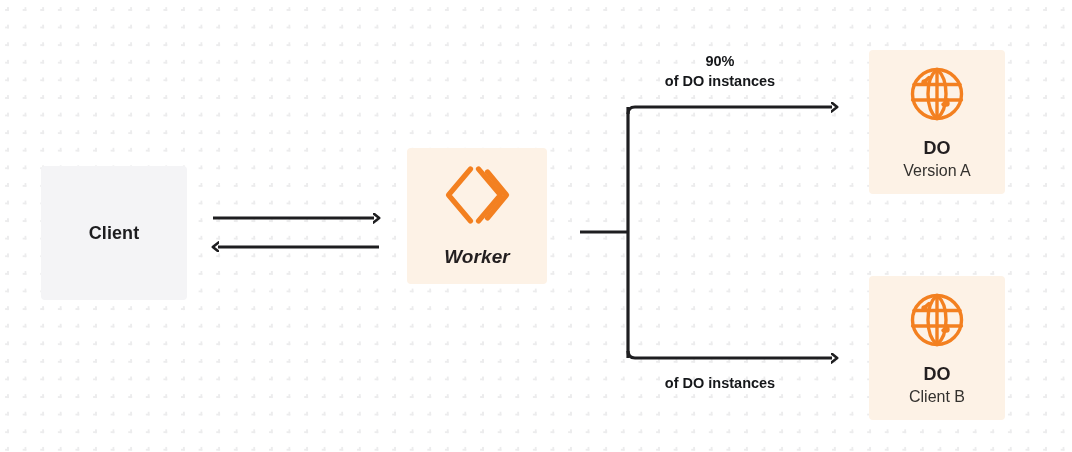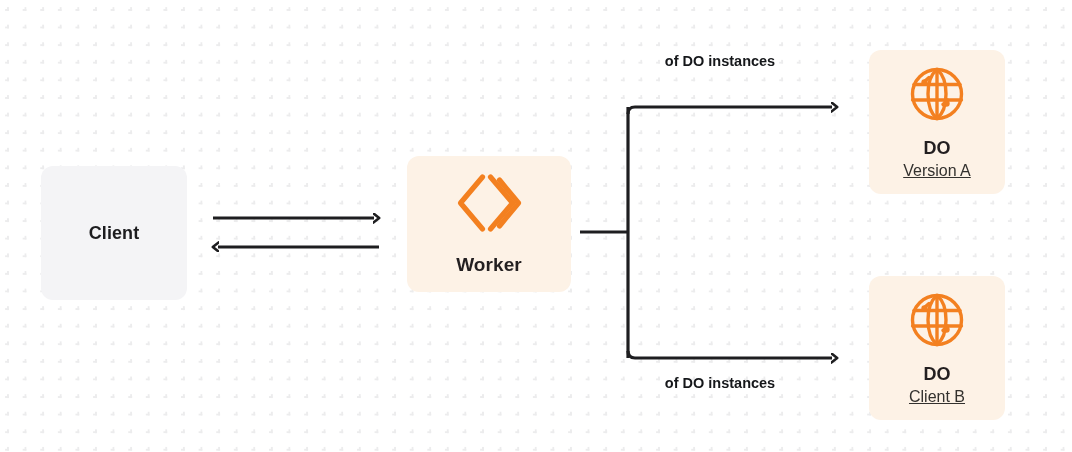--- a/index.html
+++ b/index.html
@@ -27,21 +27,21 @@
     inset: 0;
     background-image:
       linear-gradient(to right, #ffffff 0px, #ffffff 13.6px, transparent 13.6px),
       linear-gradient(to bottom, #ffffff 0px, #ffffff 13.6px, transparent 13.6px);
     background-size: 17.6px 17.6px;
     background-position: 9px 11px;
     pointer-events: none;
   }
   .node {
     position: absolute;
-    border-radius: 12px;
+    border-radius: 4px;
     display: flex;
     flex-direction: column;
     align-items: center;
     justify-content: center;
     box-sizing: border-box;
   }
   .node-client {
     left: 41px;
     top: 166px;
     width: 146px;
@@ -49,24 +49,25 @@
     background: #f4f4f6;
   }
   .node-client .node-title {
     font-size: 18px;
     font-weight: 700;
     color: #1d1d1f;
     letter-spacing: 0.1px;
   }
   .node-worker {
     left: 407px;
-    top: 156px;
-    width: 164px;
+    top: 148px;
+    width: 140px;
     height: 136px;
     background: #fdf2e6;
+    font-style: italic;
   }
   .node-worker .node-title {
     font-size: 19px;
     font-weight: 700;
     color: #231f20;
     margin-top: 20px;
     letter-spacing: 0.1px;
   }
   .node-do {
     left: 869px;
@@ -82,21 +83,20 @@
     color: #231f20;
     margin-top: 14px;
     line-height: 1.15;
   }
   .node-do .node-sub {
     font-size: 16px;
     font-weight: 400;
     color: #33312e;
     margin-top: 3px;
     line-height: 1.15;
-    text-decoration: underline;
   }
   .icon-wrap { display: block; line-height: 0; }
   .edge-label {
     position: absolute;
     text-align: center;
     font-size: 14.5px;
     font-weight: 700;
     color: #15171a;
     line-height: 1.35;
     white-space: nowrap;
@@ -210,20 +210,21 @@
         </g>
         <circle cx="17.5" cy="18.5" r="3.2" fill="#f38020"></circle>
         <circle cx="39.5" cy="39.5" r="3.2" fill="#f38020"></circle>
       </svg>
     </span>
     <span class="node-title">DO</span>
     <span class="node-sub">Client B</span>
   </div>
 
   <div class="edge-label lbl-top">
+    <div>90%</div>
     <div>of DO instances</div>
   </div>
 
   <div class="edge-label lbl-bottom">
     <div>of DO instances</div>
   </div>
 
 </div>
 
 </body></html>

